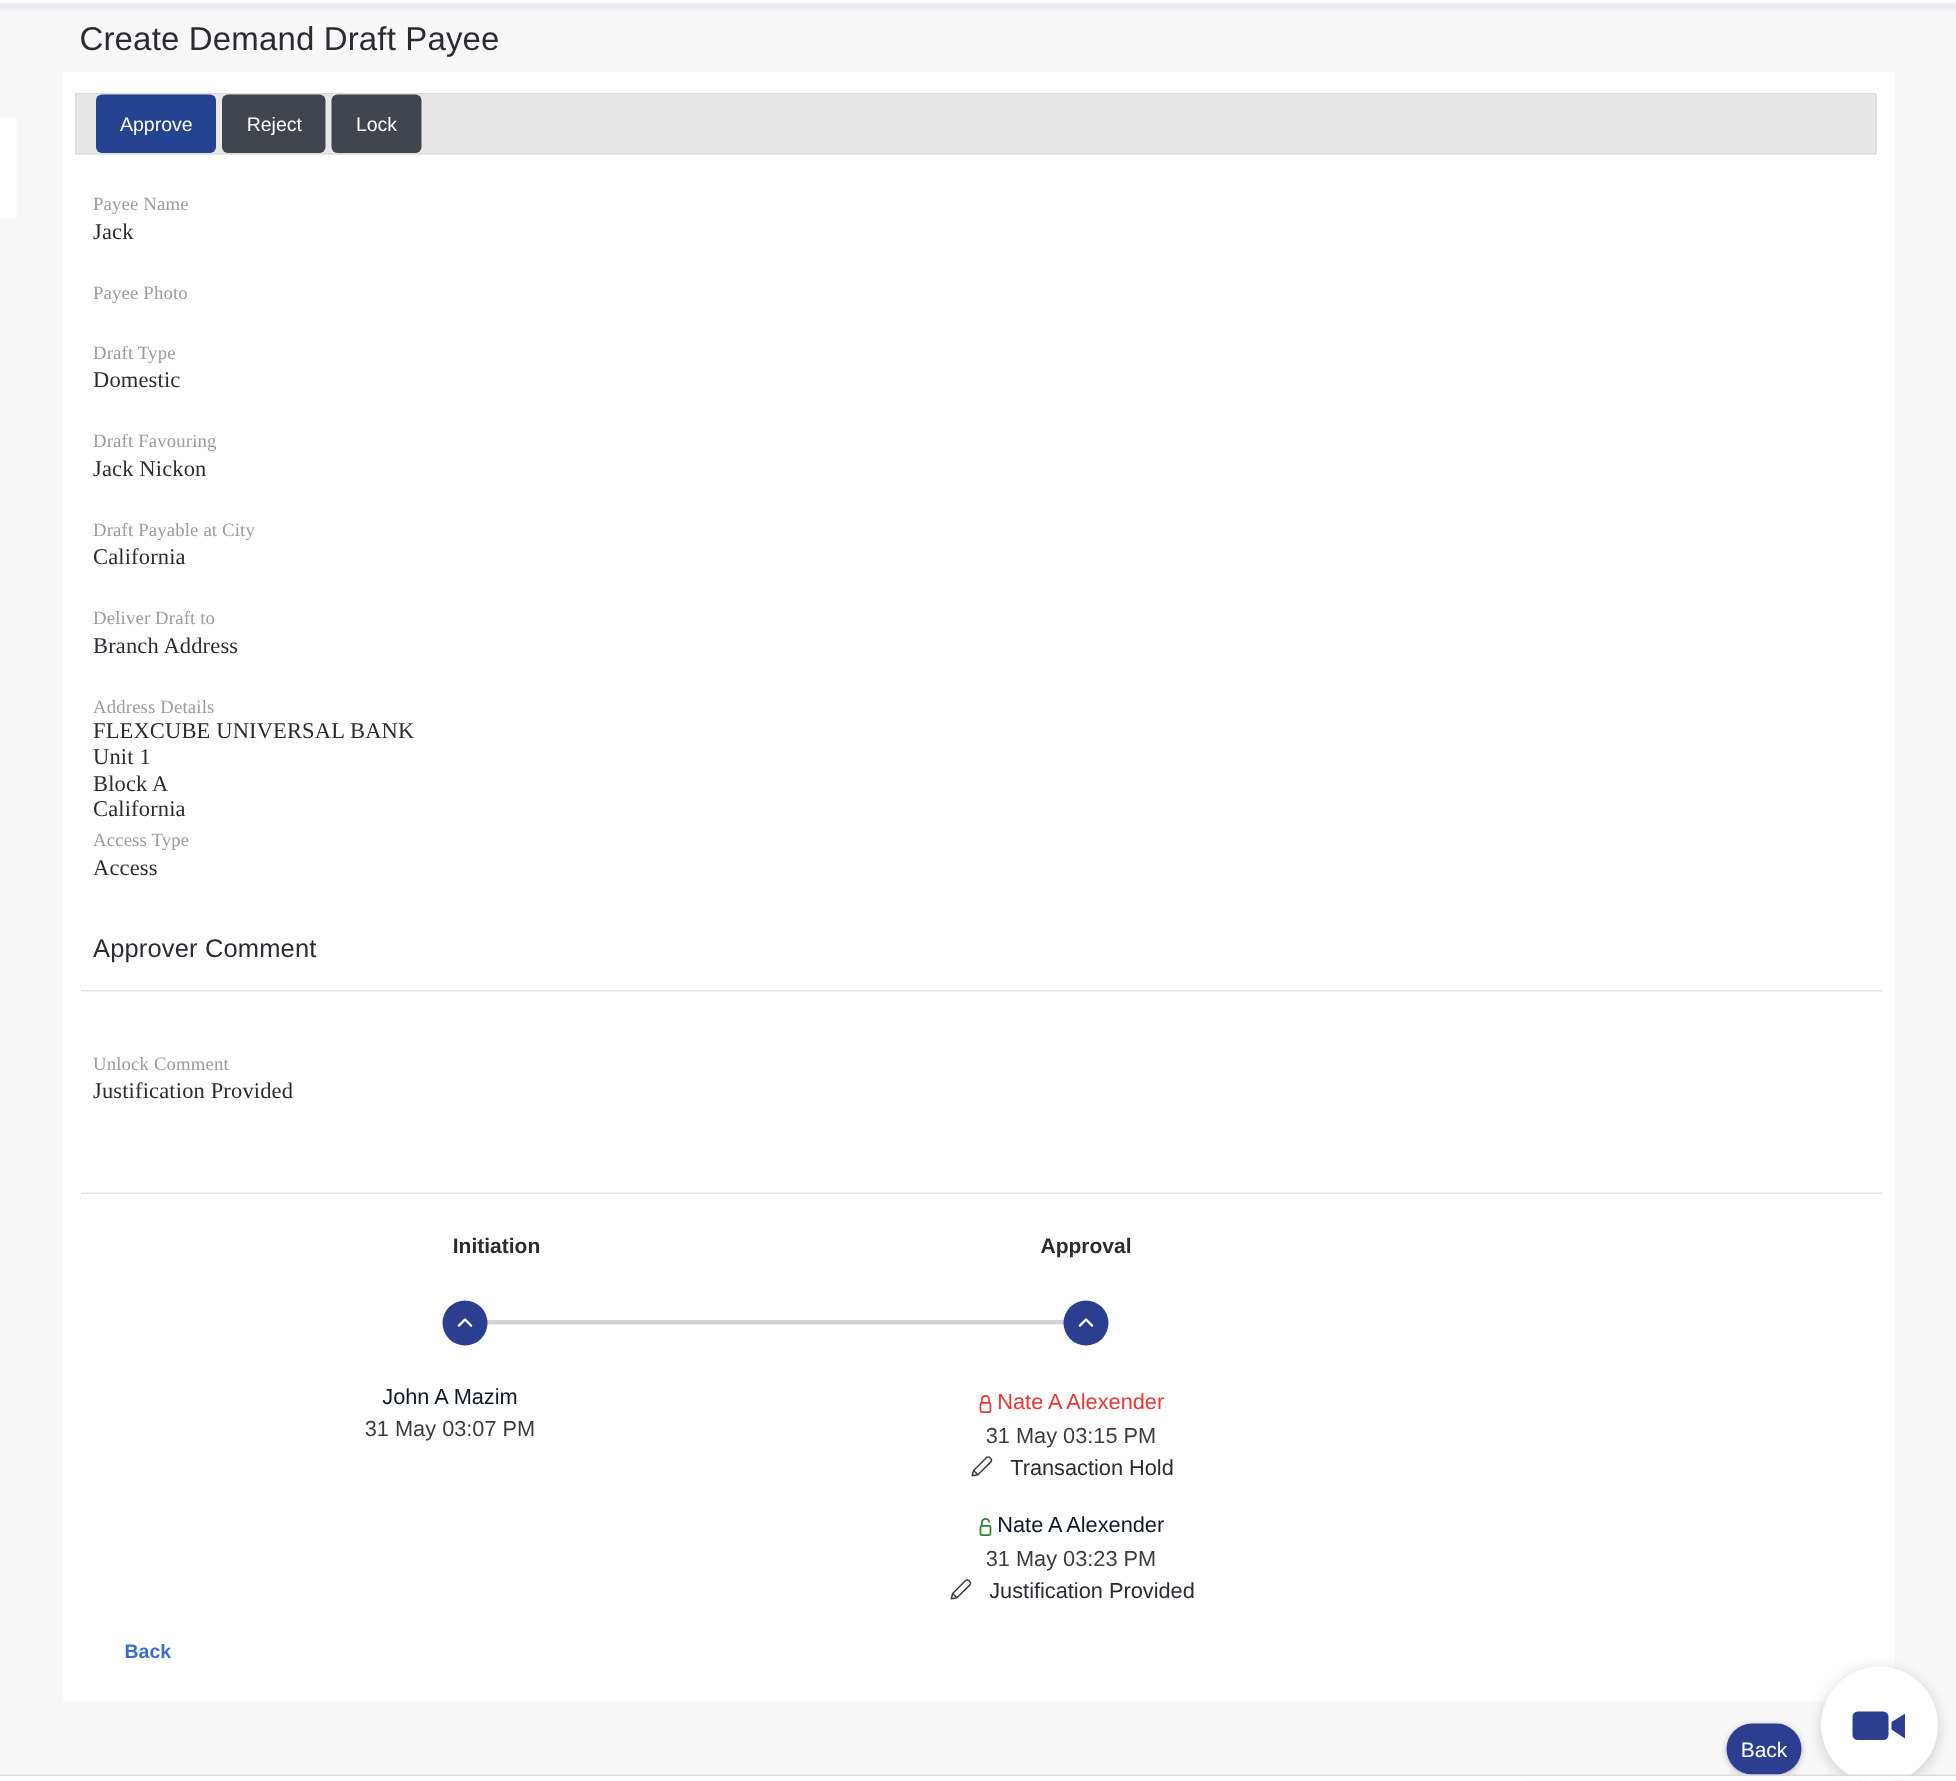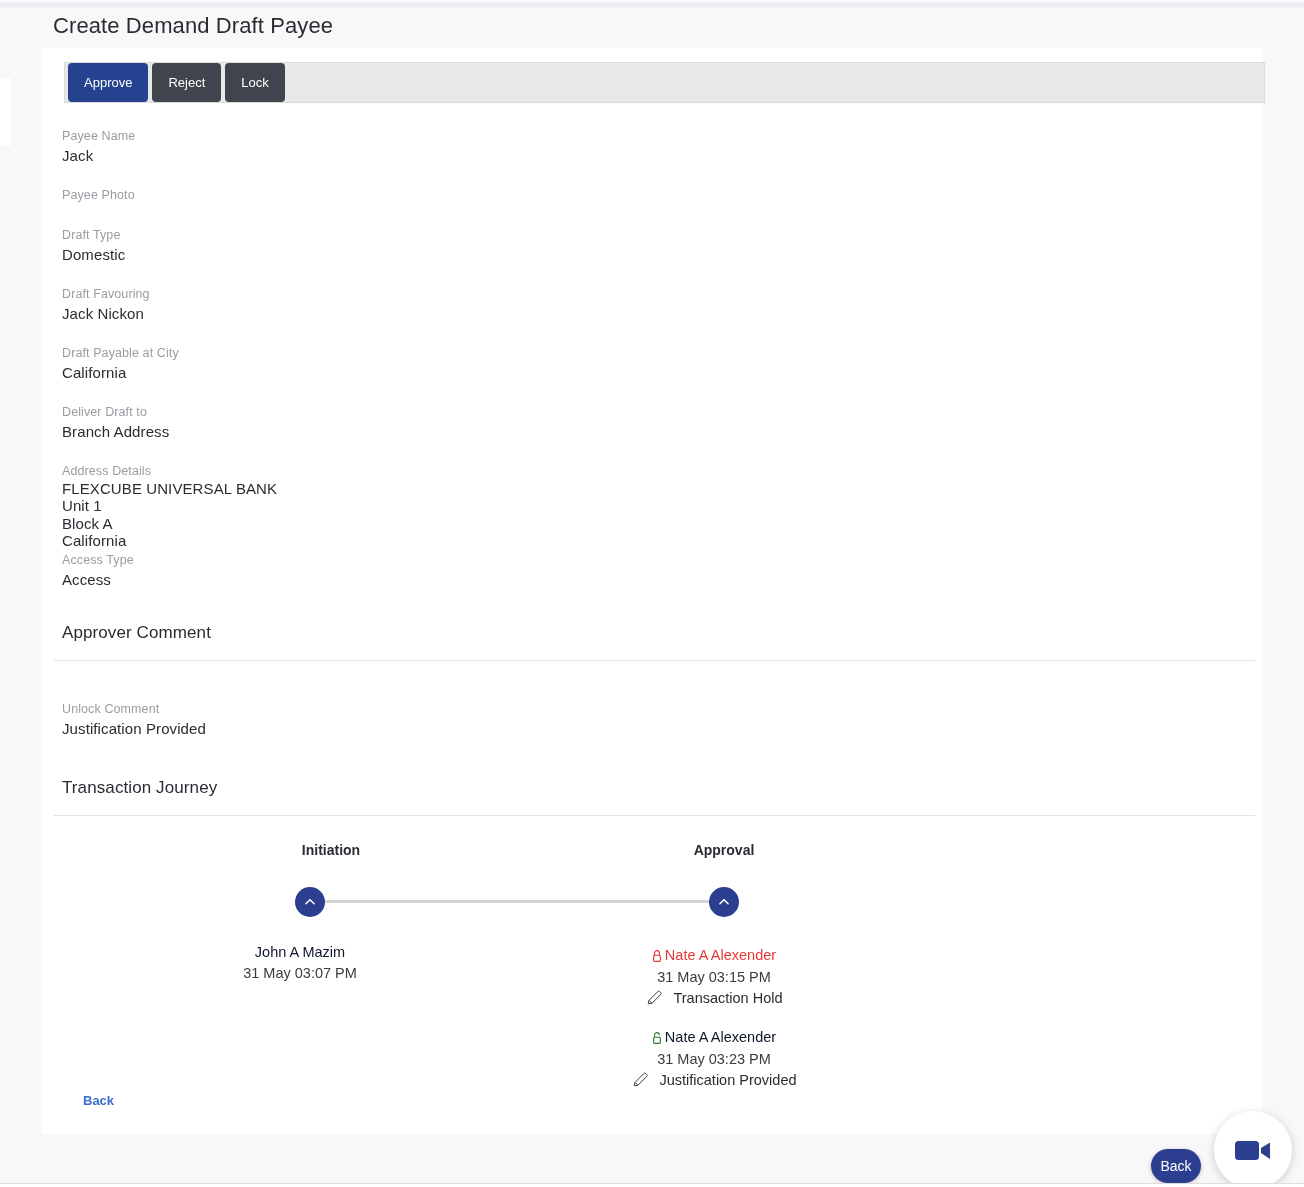--- a/index.html
+++ b/index.html
@@ -42,38 +42,38 @@
 
   
   .card {
     position: absolute; left: 42px; top: 48px;
     width: 1221px; height: 1086px;
     background: #ffffff;
   }
 
   
   .toolbar {
-    position: absolute; left: 22px; top: 14px;
+    position: absolute; left: 8px; top: 14px;
     width: 1201px; height: 41px;
     background: #e8e8e8; border: 1px solid #dcdcdc;
-    display: flex; align-items: center; gap: 4px; padding-left: 3px;
+    display: flex; align-items: center; gap: 4px; padding-left: 13px;
   }
   .tb-btn {
     height: 39px; min-width: 72px; padding: 0 16px;
     border: none; cursor: pointer;
     color: #ffffff; font-size: 13px; font-family: "Liberation Sans", sans-serif;
     border-radius: 4px;
   }
   .tb-btn.primary { background: #254390; min-width: 72px; }
   .tb-btn.dark { background: #3f444d; min-width: 58px; }
 
   
   .content { position: absolute; left: 20px; top: 80px; width: 1181px; }
 
-  .field { margin-bottom: 16px; }
+  .field { margin-bottom: 16px; font-family: Liberation Serif, serif; }
   .field-label {
     font-size: 12.5px; color: #9b9ba3; line-height: 17px; letter-spacing: .1px;
   }
   .field-value {
     font-size: 15px; color: #2b2b33; line-height: 21px; letter-spacing: .1px;
   }
   .field.addr .field-value { line-height: 17.3px; }
   .field.photo { margin-bottom: 23px; }
   .field.pname { margin-bottom: 21px; }
   .field.dtype, .field.dfav, .field.dcity, .field.ddeliver { margin-bottom: 21px; }
@@ -105,21 +105,21 @@
   .j-entry {
     position: absolute; transform: translateX(-50%); text-align: center;
     white-space: nowrap;
   }
   .j-name { font-size: 14.5px; line-height: 21px; display: inline-flex; align-items: center; gap: 2px; }
   .j-name.green { color: #0f172a; }
   .j-name.red { color: #e53935; }
   .j-time { font-size: 14.5px; color: #3b3b42; line-height: 21px; }
   .j-remark {
     font-size: 14.5px; color: #2b2b33; line-height: 21px;
-    display: inline-flex; align-items: center; gap: 10px;
+    display: inline-flex; gap: 10px;
   }
   .lock-ic { width: 11px; height: 14px; flex: 0 0 auto; }
   .pencil-ic { width: 18px; height: 18px; flex: 0 0 auto; }
 
   .back-link {
     position: absolute; left: 41px; top: 1045px;
     font-size: 13px; color: #3c6ecf; cursor: pointer; font-weight: bold;
   }
 
   
@@ -206,21 +206,20 @@
       <div style="height:17px"></div>
       <div class="section-rule"></div>
       <div style="height:40px"></div>
 
       <div class="field">
         <div class="field-label">Unlock Comment</div>
         <div class="field-value">Justification Provided</div>
       </div>
 
       <div style="height:23px"></div>
-      <div class="section-head">Transaction Journey</div>
       <div style="height:17px"></div>
       <div class="section-rule"></div>
 
       <div class="journey">
 
         <div class="j-col-head" style="left:248px; top:26px;padding-left:42px;">Initiation</div>
         <div class="j-col-head" style="left:662px; top:26px;">Approval</div>
 
         <div class="j-line" style="left:248px; top:84px; width:414px;"></div>
 

